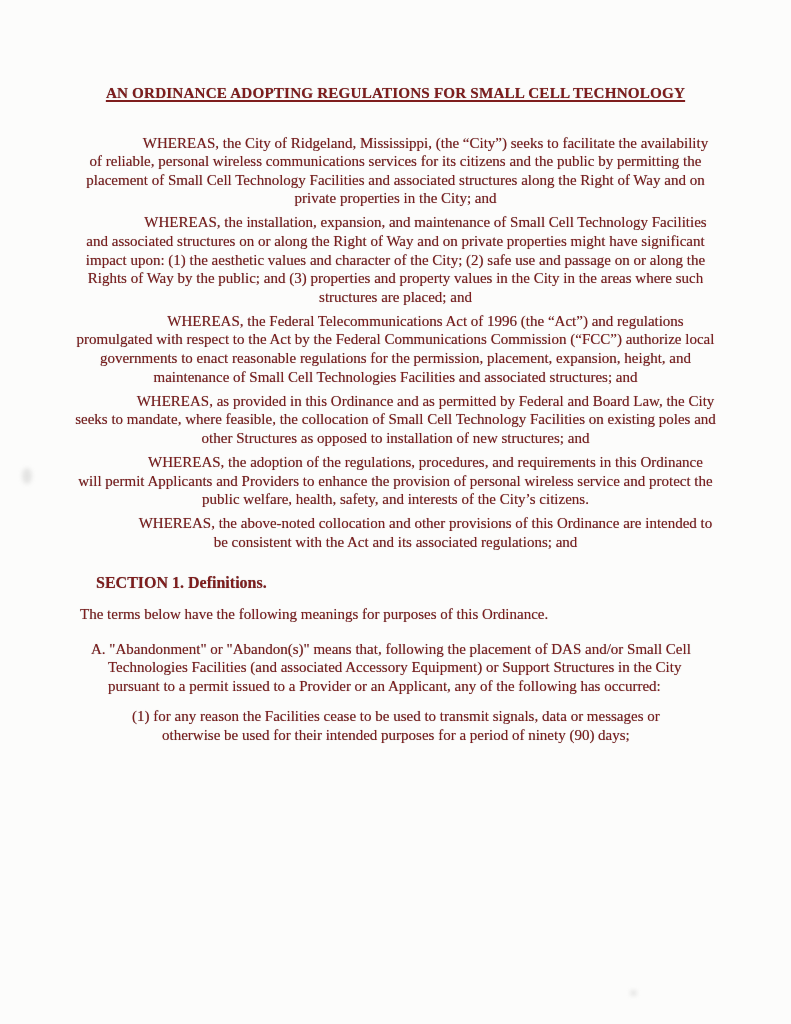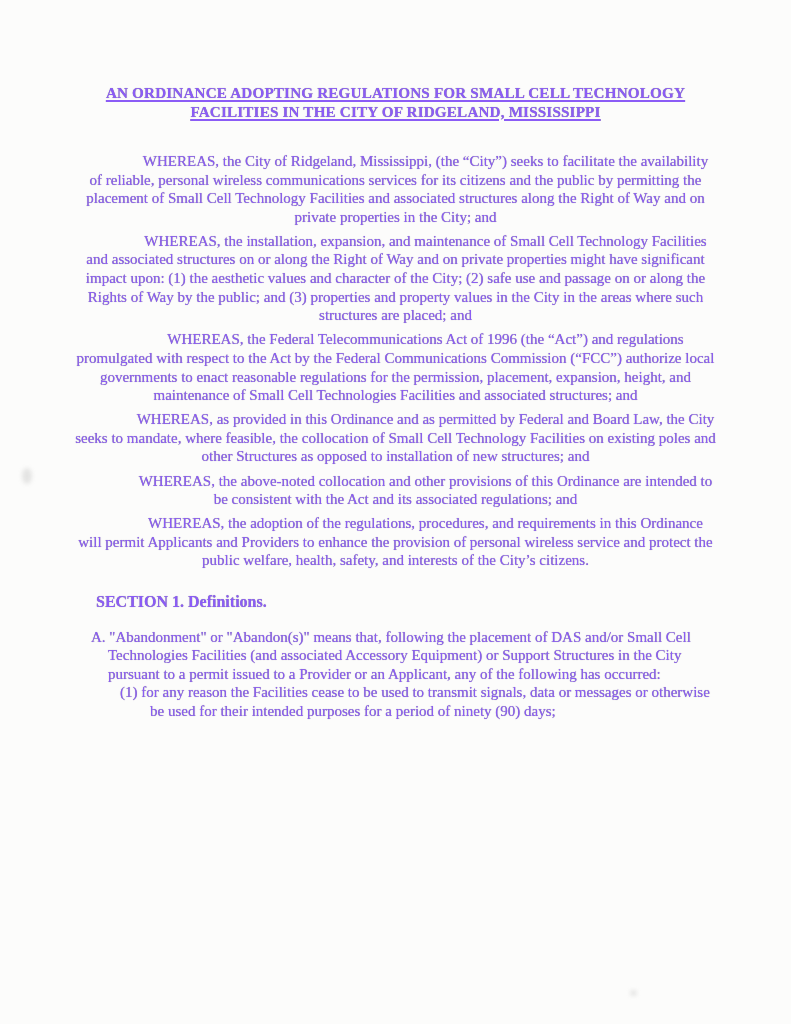--- a/index.html
+++ b/index.html
@@ -8,21 +8,21 @@
     background: #e8e8e8;
   }
   .page {
     position: relative;
     width: 791px;
     height: 1024px;
     margin: 0 auto;
     background: #fcfcfb;
     overflow: hidden;
     font-family: "Liberation Serif", "DejaVu Serif", serif;
-    color: #8b5cf6;
+    color: #7f1d1d;
   }
   .content {
     position: absolute;
     left: 75px;
     top: 84px;
     width: 641px;
     font-size: 15px;
     line-height: 18.6px;
     text-shadow: 0 0 0.7px rgba(30,30,30,0.55);
   }
@@ -61,54 +61,54 @@
   .def-item {
     margin-top: 16px;
     margin-left: 5px;
   }
   .def-text {
     margin: 0;
     padding-left: 28px;
     text-indent: -17px;
   }
   .sub-item {
-    margin: 0;
+    margin: 12px;
     padding-left: 70px;
     text-indent: -30px;
   }
   .scan-artifact {
     position: absolute;
     border-radius: 50%;
     background: rgba(120,120,120,0.18);
     filter: blur(2px);
   }
   .artifact-1 { left: 22px; top: 468px; width: 10px; height: 16px; }
   .artifact-2 { left: 630px; top: 990px; width: 7px; height: 6px; }
 </style>
 </head>
 <body>
 
 <div class="page">
   <div class="content">
 
     <h1 class="doc-title">
       <span class="title-line">AN ORDINANCE ADOPTING REGULATIONS FOR SMALL CELL TECHNOLOGY</span>
-      <span class="title-line">FACILITIES IN THE CITY OF RIDGELAND, MISSISSIPPI</span>
     </h1>
 
     <p class="body-para">WHEREAS, the City of Ridgeland, Mississippi, (the “City”) seeks to facilitate the availability of reliable, personal wireless communications services for its citizens and the public by permitting the placement of Small Cell Technology Facilities and associated structures along the Right of Way and on private properties in the City; and</p>
     <p class="body-para">WHEREAS, the installation, expansion, and maintenance of Small Cell Technology Facilities and associated structures on or along the Right of Way and on private properties might have significant impact upon: (1) the aesthetic values and character of the City; (2) safe use and passage on or along the Rights of Way by the public; and (3) properties and property values in the City in the areas where such structures are placed; and</p>
     <p class="body-para">WHEREAS, the Federal Telecommunications Act of 1996 (the “Act”) and regulations promulgated with respect to the Act by the Federal Communications Commission (“FCC”) authorize local governments to enact reasonable regulations for the permission, placement, expansion, height, and maintenance of Small Cell Technologies Facilities and associated structures; and</p>
     <p class="body-para">WHEREAS, as provided in this Ordinance and as permitted by Federal and Board Law, the City seeks to mandate, where feasible, the collocation of Small Cell Technology Facilities on existing poles and other Structures as opposed to installation of new structures; and</p>
+    <p class="body-para">WHEREAS, the adoption of the regulations, procedures, and requirements in this Ordinance will permit Applicants and Providers to enhance the provision of personal wireless service and protect the public welfare, health, safety, and interests of the City’s citizens.</p>
     <p class="body-para">WHEREAS, the above-noted collocation and other provisions of this Ordinance are intended to be consistent with the Act and its associated regulations; and</p>
-    <p class="body-para">WHEREAS, the adoption of the regulations, procedures, and requirements in this Ordinance will permit Applicants and Providers to enhance the provision of personal wireless service and protect the public welfare, health, safety, and interests of the City’s citizens.</p>
 
 
     <h2 class="section-heading">SECTION 1. Definitions.</h2>
 
+    <p class="section-intro">The terms below have the following meanings for purposes of this Ordinance.</p>
 
     <div class="def-item">
       <p class="def-text"><span>A.</span> <span>"Abandonment" or "Abandon(s)" means that, following the placement of DAS and/or Small Cell Technologies Facilities (and associated Accessory Equipment) or Support Structures in the City pursuant to a permit issued to a Provider or an Applicant, any of the following has occurred:</span></p>
       <p class="sub-item"><span>(1)</span> <span>for any reason the Facilities cease to be used to transmit signals, data or messages or otherwise be used for their intended purposes for a period of ninety (90) days;</span></p>
     </div>
 
   </div>
 
   <div class="scan-artifact artifact-1"></div>
   <div class="scan-artifact artifact-2"></div>

